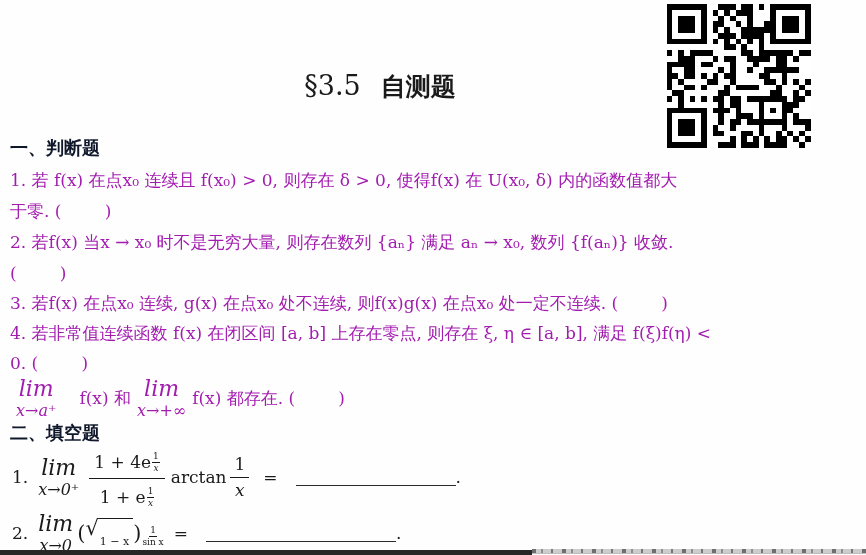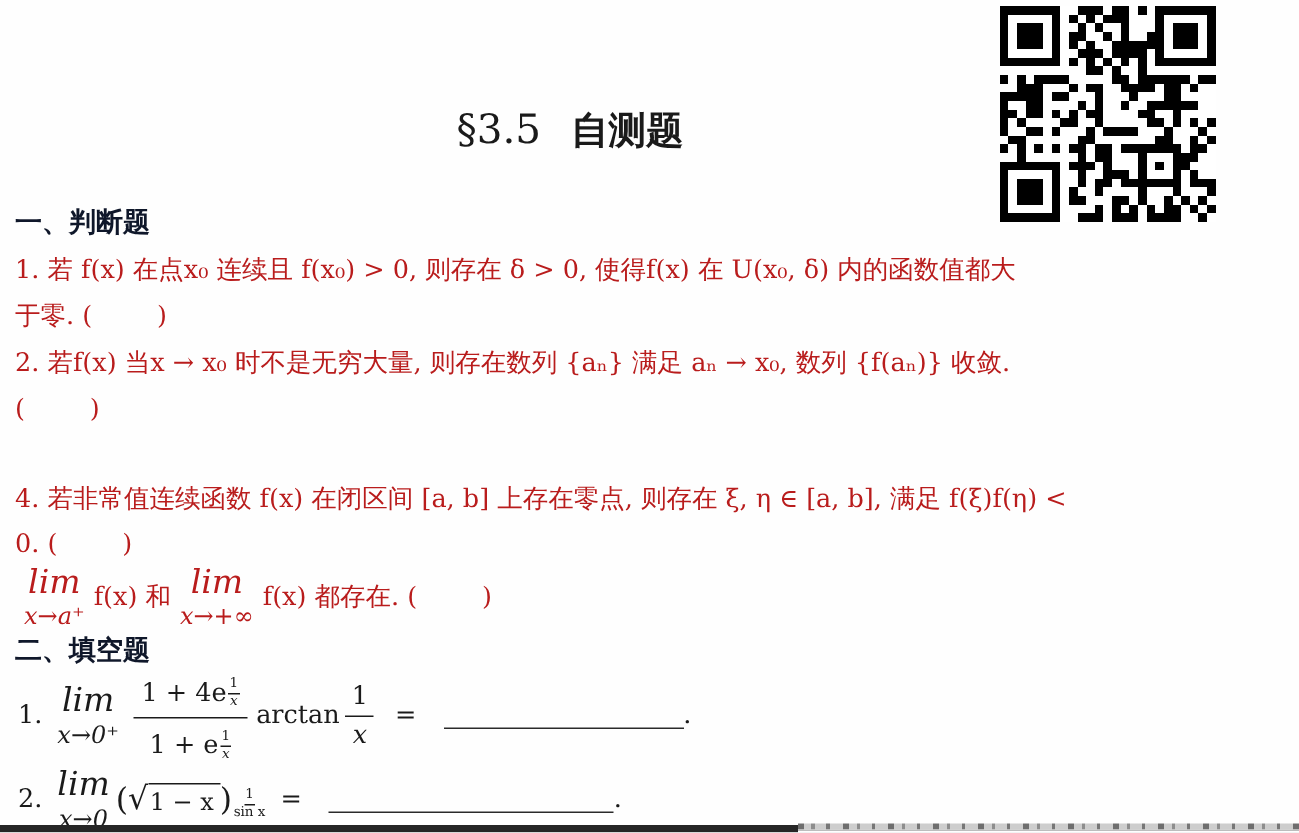--- a/index.html
+++ b/index.html
@@ -15,21 +15,21 @@
 
   
   .sechead {
     position:absolute; left:10px;
     font-family:"DejaVu Sans","Liberation Sans",sans-serif;
     font-weight:bold; font-size:18px; color:#0f172a;
   }
   
   .bline {
     position:absolute; left:10px; width:842px;
-    font-size:17px; line-height:1.35; white-space:pre-wrap; color:#b91c1c;
+    font-size:17px; line-height:1.35; white-space:pre-wrap; color:#a21caf;
   }
   .mrow { display:flex; align-items:center; }
 
   
   .lim { display:inline-flex; flex-direction:column; align-items:center; line-height:1; margin:0 6px; }
   .lim .l1 { font-size:22px;font-style:italic; }
   .lim .l2 { font-size:16px; font-style:italic; margin-top:3px; }
 
   
   .frac { display:inline-flex; flex-direction:column; align-items:center; line-height:1.1; margin:0 6px; }
@@ -39,21 +39,21 @@
   
   .mfrac { display:inline-flex; flex-direction:column; align-items:center; font-size:9px; line-height:1; margin-left:1px; }
   .mfrac .mn { border-bottom:1px solid #1a1a1a; padding:0 1px 1px; }
   .mfrac .md { padding-top:1px; }
   sup.expo { vertical-align:9px; }
   .ital { font-style:italic; }
 
   
   .sqrt { display:inline-flex; align-items:flex-start; }
   .sqrt .sg { font-size:21px; line-height:1; }
-  .sqrt .radicand { border-top:1.6px solid #1a1a1a; padding:2px 4px 0 1px; font-size:16px; }
+  .sqrt .radicand { border-top:1.6px solid #1a1a1a; padding:16px 4px 0 1px; font-size:11px; }
 
   
   .blank { display:inline-block; border-bottom:1.5px solid #2a2a2a; height:1.05em; vertical-align:baseline; }
 
   
   .qr { position:absolute; left:665px; top:4px; width:147px; height:144px; }
   .qr svg { width:100%; height:100%; shape-rendering:crispEdges; }
 
   
   .edge-dark { position:absolute; left:0; bottom:0; width:532px; height:5px; background:#262626; }
@@ -397,29 +397,30 @@
   <div class="title">
     <span class="tnum">§3.5</span><span class="tcn">自测题</span>
   </div>
 
   <div class="sechead" style="top:136px;">一、判断题</div>
 
   <div class="bline" style="top:169px;">1. 若 f(x) 在点x₀ 连续且 f(x₀) &gt; 0, 则存在 δ &gt; 0, 使得f(x) 在 U(x₀, δ) 内的函数值都大</div>
   <div class="bline" style="top:200px;">于零. (        )</div>
   <div class="bline" style="top:231px;">2. 若f(x) 当x → x₀ 时不是无穷大量, 则存在数列 {aₙ} 满足 aₙ → x₀, 数列 {f(aₙ)} 收敛.</div>
   <div class="bline" style="top:262px;">(        )</div>
+  <div class="bline" style="top:292px;">3. 若f(x) 在点x₀ 连续, g(x) 在点x₀ 处不连续, 则f(x)g(x) 在点x₀ 处一定不连续. (        )</div>
   <div class="bline" style="top:322px;">4. 若非常值连续函数 f(x) 在闭区间 [a, b] 上存在零点, 则存在 ξ, η ∈ [a, b], 满足 f(ξ)f(η) &lt;</div>
   <div class="bline" style="top:352px;">0. (        )</div>
 
   <div class="bline mrow" style="top:378px;">
     <span class="lim">
       <span class="l1">lim</span>
       <span class="l2">x→a⁺</span>
     </span>
-    <span style="white-space:pre;">f(x) 和</span>
+    <span style="white-space:pre;margin-left:17px;">f(x) 和</span>
     <span class="lim">
       <span class="l1">lim</span>
       <span class="l2">x→+∞</span>
     </span>
     <span style="white-space:pre;">f(x) 都存在. (        )</span>
   </div>
 
   <div class="sechead" style="top:421px;">二、填空题</div>
 
   <div class="fq mrow" style="top:448px; height:58px;">

